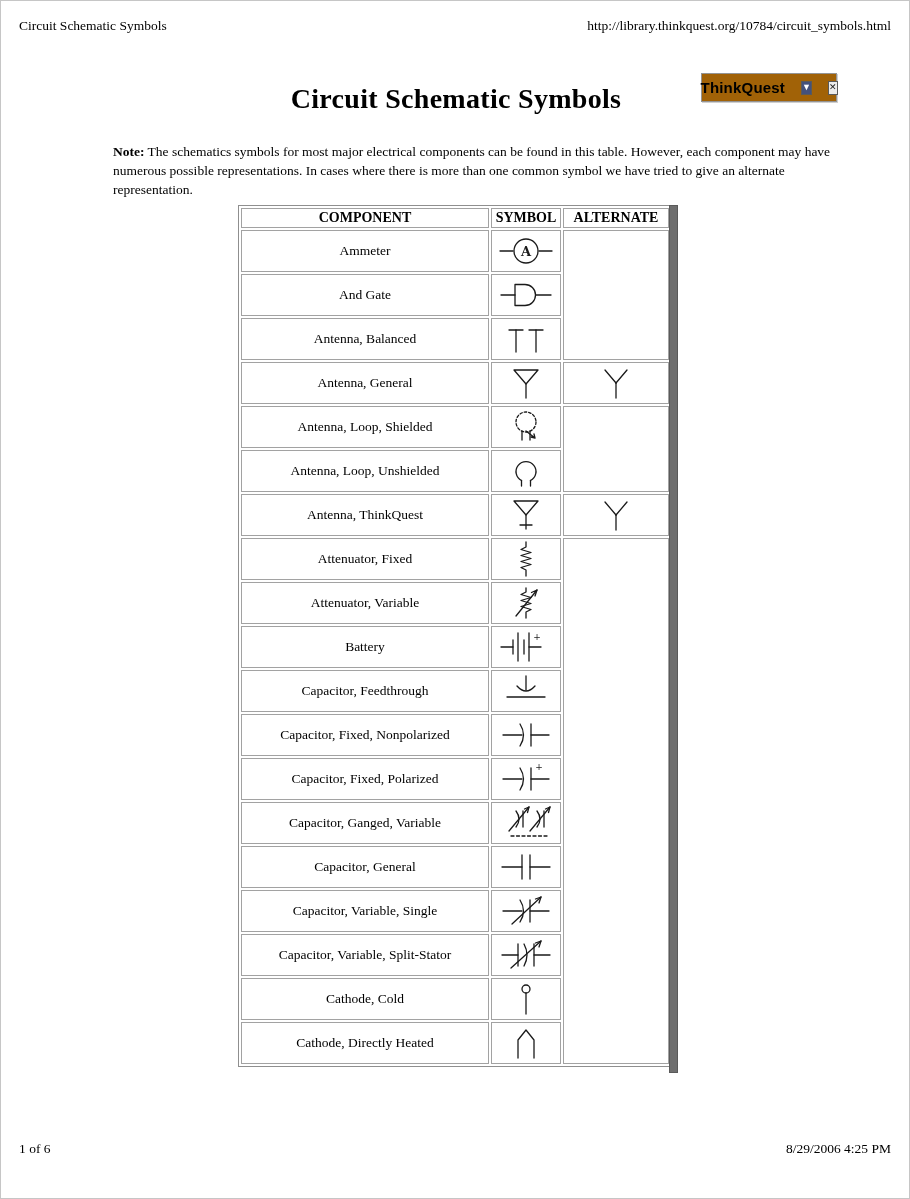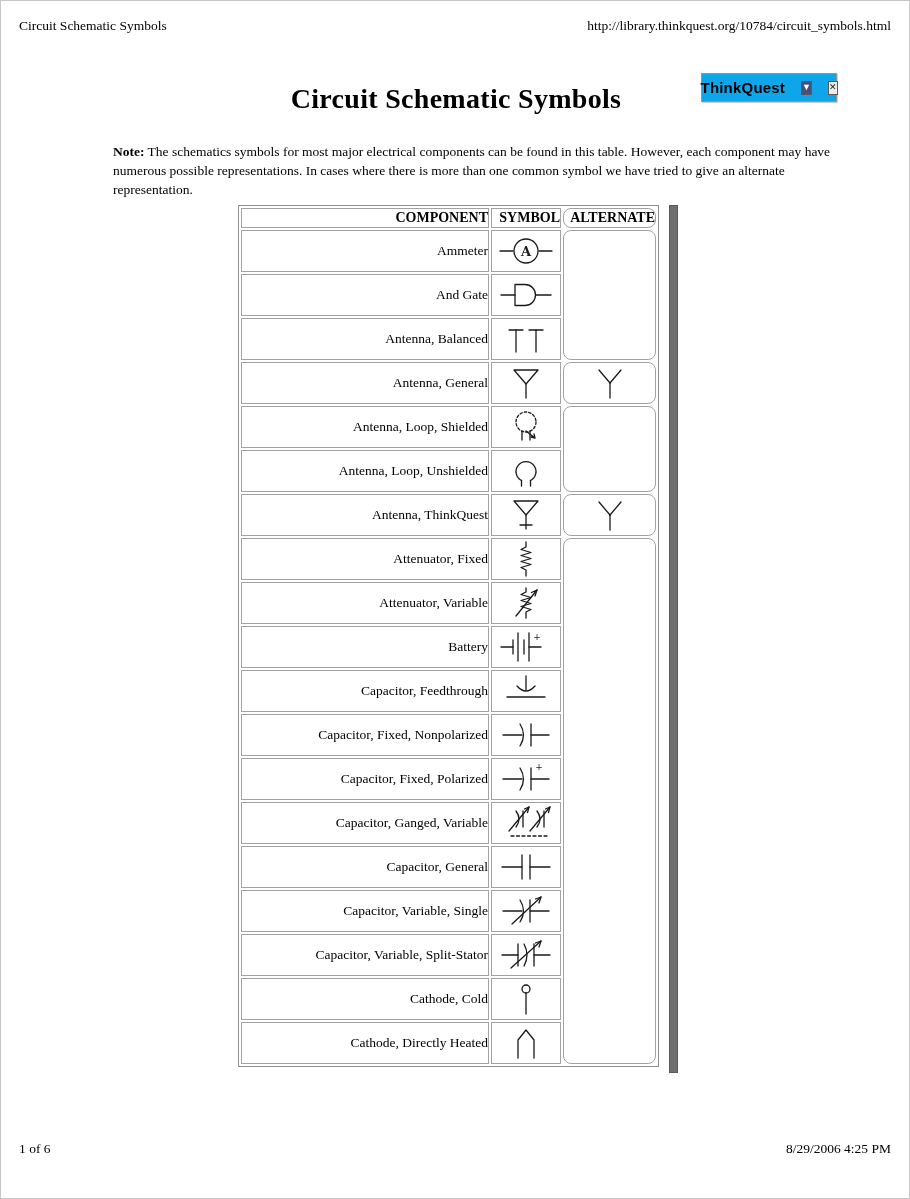--- a/index.html
+++ b/index.html
@@ -11,47 +11,47 @@
   }
   .hdr { position:absolute; top:17px; font-size:13.5px; white-space:nowrap; }
   #hdr-left { left:18px; }
   #hdr-right { right:18px; }
   #title {
     position:absolute; top:82px; left:0; width:910px; text-align:center;
     font-size:28px; font-weight:bold; letter-spacing:0.3px;
   }
   #logo {
     position:absolute; top:72px; left:700px; width:136px; height:29px;
-    background:#0ea5e9; border:1px solid #949494; box-shadow:1px 1px 0 #cfcfcf;
+    background:#a16207; border:1px solid #949494; box-shadow:1px 1px 0 #cfcfcf;
     display:flex; align-items:center; justify-content:center; gap:16px;
     font-family:"Liberation Sans", sans-serif;
   }
   #logo .brand { font-weight:bold; font-size:15px; letter-spacing:0.2px; }
   .logo-btn {
     width:14px; height:14px; border:1px solid #5a5a5a; font-size:9px; line-height:1;
     display:flex; align-items:center; justify-content:center; cursor:default;
   }
   #logo-dropdown { background:#44517c; color:#ffffff; }
   #logo-close { background:#ececec; color:#222222; }
   #note { position:absolute; left:80px; top:141px; width:752px; font-size:13.5px; line-height:19px;margin-left:32px; }
   #note b { font-weight:bold; }
 
   #symbols-table {
     position:absolute; left:237px; top:204px;
     border-collapse:separate; border-spacing:2px;
     border:1px solid #8f8f8f; background:#fff;
   }
   #symbols-table th, #symbols-table td {
-    border:1px solid #a2a2a2; text-align:right; vertical-align:middle; padding:0;
+    border:1px solid #a2a2a2; text-align:center; vertical-align:middle; padding:0;
     background:#fff;
   }
   #symbols-table th { font-size:14px; font-weight:bold; height:20px; }
   .comp-col { width:248px; }
   .sym-col  { width:70px;  }
-  .alt-col  { width:93px;border-radius:8px; }
+  .alt-col  { width:106px; }
   .comp-cell { font-size:13.5px; height:40px;margin-top:28px; }
   .sym-cell svg, .alt-cell svg { display:block; margin:0 auto; }
 
   .sym line, .sym path, .sym circle {
     stroke:#1a1a1a; fill:none; stroke-width:1.3; stroke-linecap:round; stroke-linejoin:round;
   }
   .symtxt {
     stroke:none; fill:#1a1a1a; text-anchor:middle;
     font-family:"DejaVu Serif", serif; font-weight:bold; font-size:13px;
   }

